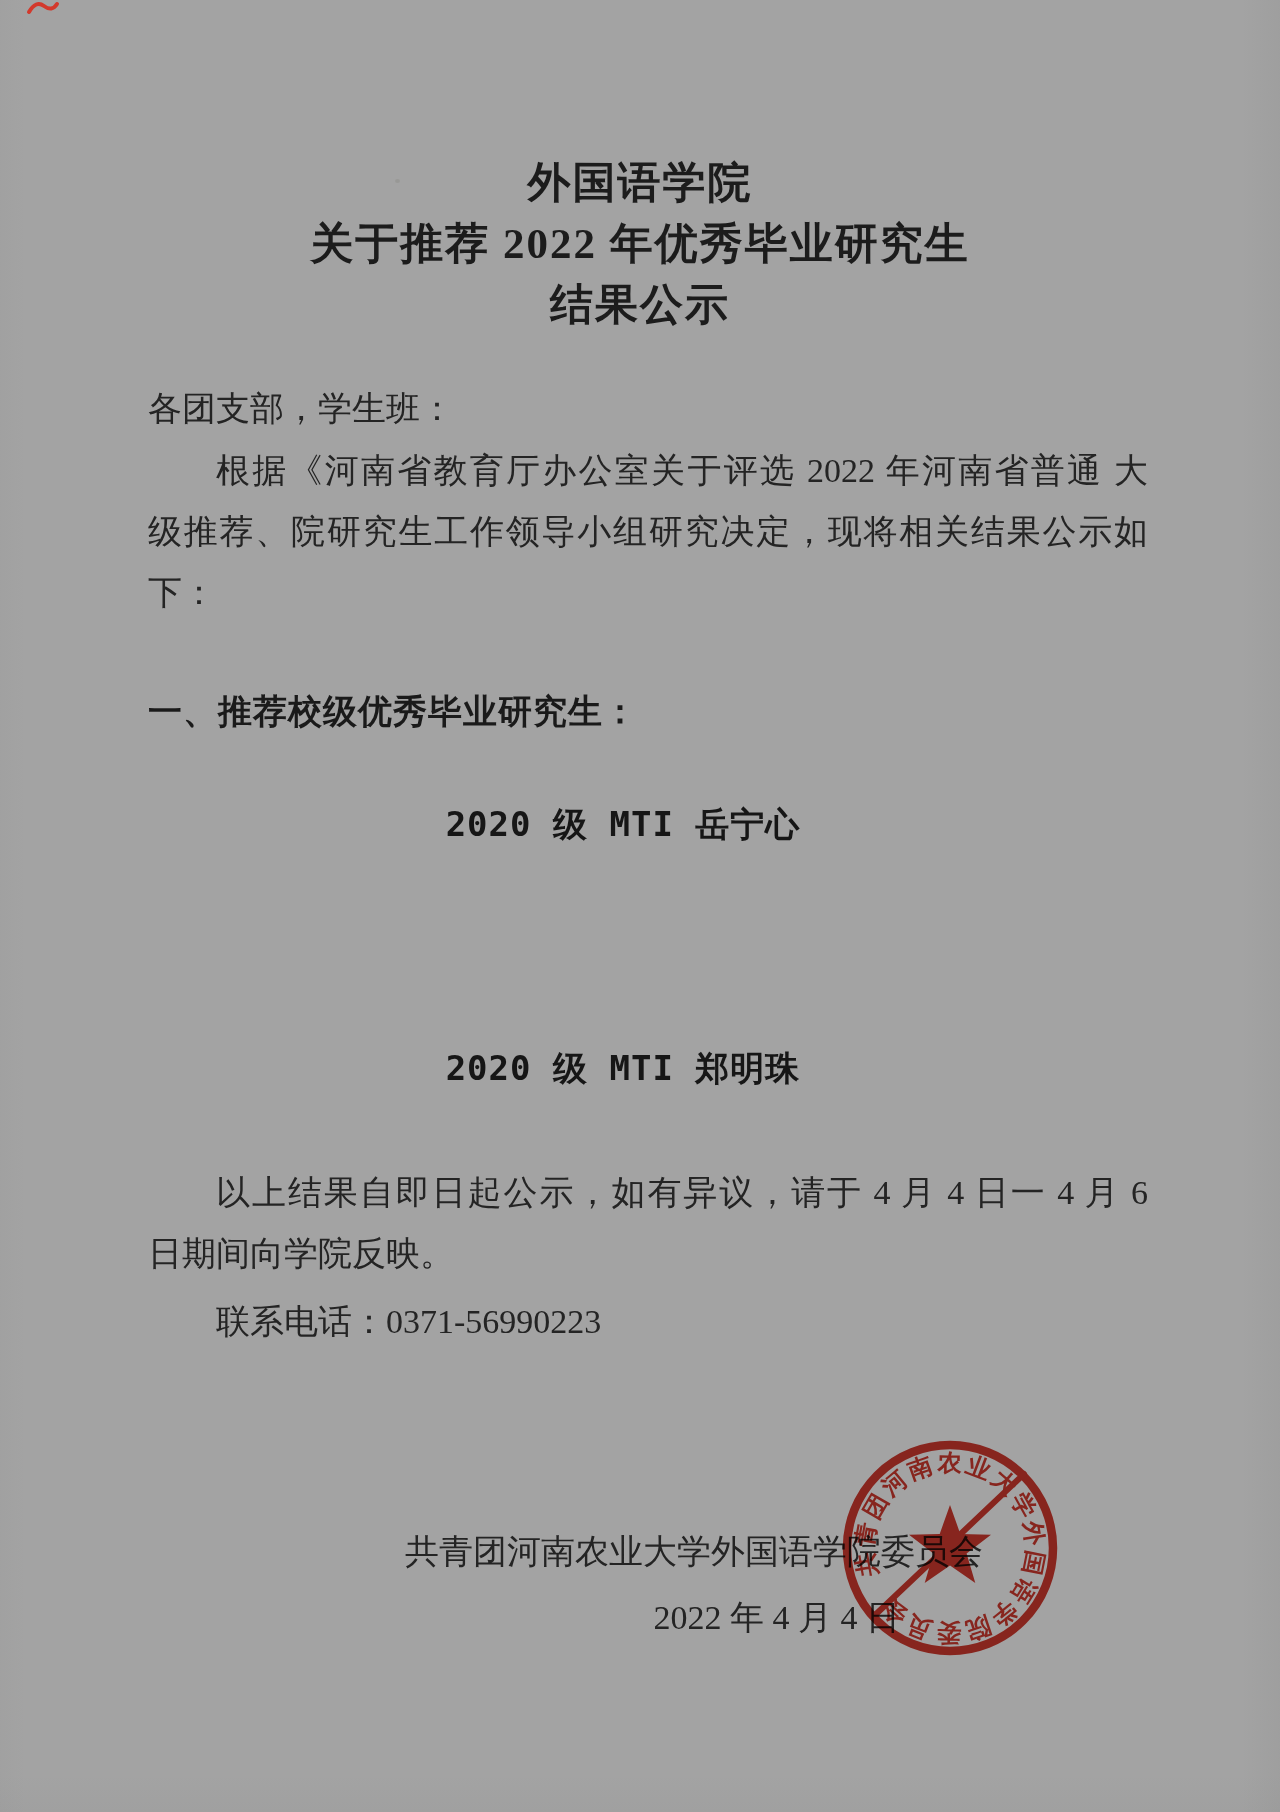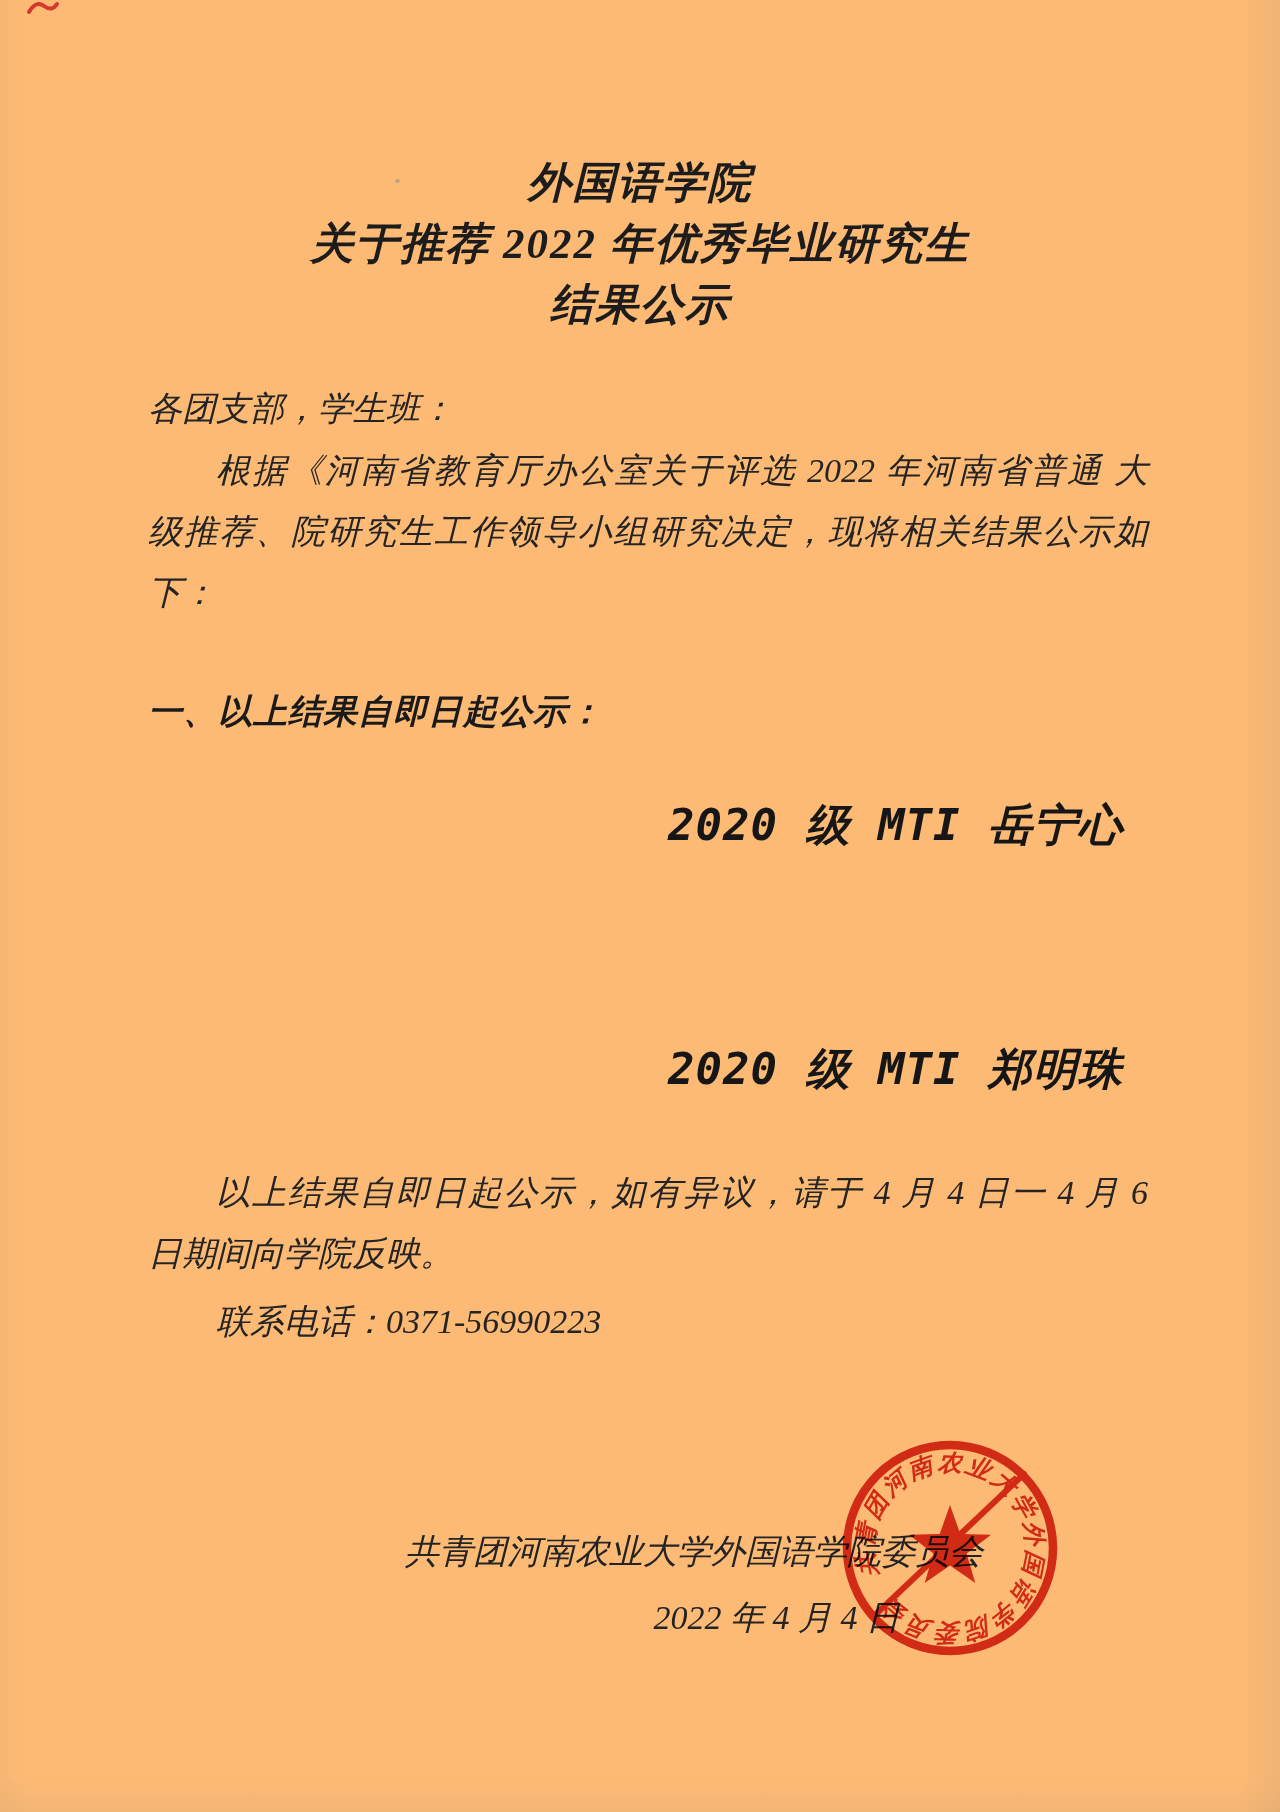--- a/index.html
+++ b/index.html
@@ -6,25 +6,24 @@
     margin: 0;
     padding: 0;
     width: 1280px;
     height: 1812px;
     background: #f4f4f2;
   }
   .page {
     position: relative;
     width: 1280px;
     height: 1812px;
-    background: #fdba74;
+    background: #a3a3a3;
     overflow: hidden;
     color: #232323;
     font-family: "Liberation Serif", "DejaVu Serif", serif;
-    font-style: italic;
   }
   
   .edge-shade {
     position: absolute; inset: 0;
     background:
       linear-gradient(to left, rgba(120,120,118,0.10), rgba(120,120,118,0) 3%),
       linear-gradient(to top, rgba(120,120,118,0.07), rgba(120,120,118,0) 2%),
       linear-gradient(to right, rgba(120,120,118,0.05), rgba(120,120,118,0) 2%);
     pointer-events: none;
   }
@@ -58,24 +57,24 @@
     font-family: "Liberation Sans", "DejaVu Sans", sans-serif;
     font-weight: 700;
     font-size: 34px;
     letter-spacing: 1px;
     color: #1a1a1a;
   }
   .heading1 { top: 681px; }
   .heading2 { top: 919px; }
 
   .entry-line {
-    text-align: right;
+    text-align: center;
     font-family: "DejaVu Sans Mono", "Liberation Mono", monospace;
     font-weight: 700;
-    font-size: 44px;
+    font-size: 34px;
     letter-spacing: 1px;
     color: #161616;
     transform: translateX(-25px);
   }
   .entry1 { top: 794px; }
   .entry2 { top: 1038px; }
 
   .closing { top: 1162px; }
   .contact { top: 1291px; text-indent: 2em; }
 
@@ -127,21 +126,21 @@
   </div>
 
   <div class="body-text salutation">各团支部，学生班：</div>
 
   <div class="body-text para para1">
       <div class="tline tline-first">根据《河南省教育厅办公室关于评选 2022 年河南省普通 大</div>
       <div class="tline">级推荐、院研究生工作领导小组研究决定，现将相关结果公示如</div>
       <div class="tline tline-last">下：</div>
     </div>
 
-  <div class="body-text section-heading heading1">一、以上结果自即日起公示：</div>
+  <div class="body-text section-heading heading1">一、推荐校级优秀毕业研究生：</div>
   <div class="body-text entry-line entry1">2020 级 MTI 岳宁心</div>
 
   <div class="body-text entry-line entry2">2020 级 MTI 郑明珠</div>
 
   <div class="body-text para closing">
       <div class="tline tline-first">以上结果自即日起公示，如有异议，请于 4 月 4 日一 4 月 6</div>
       <div class="tline tline-last">日期间向学院反映。</div>
     </div>
 
   <div class="body-text contact">联系电话：0371-56990223</div>

